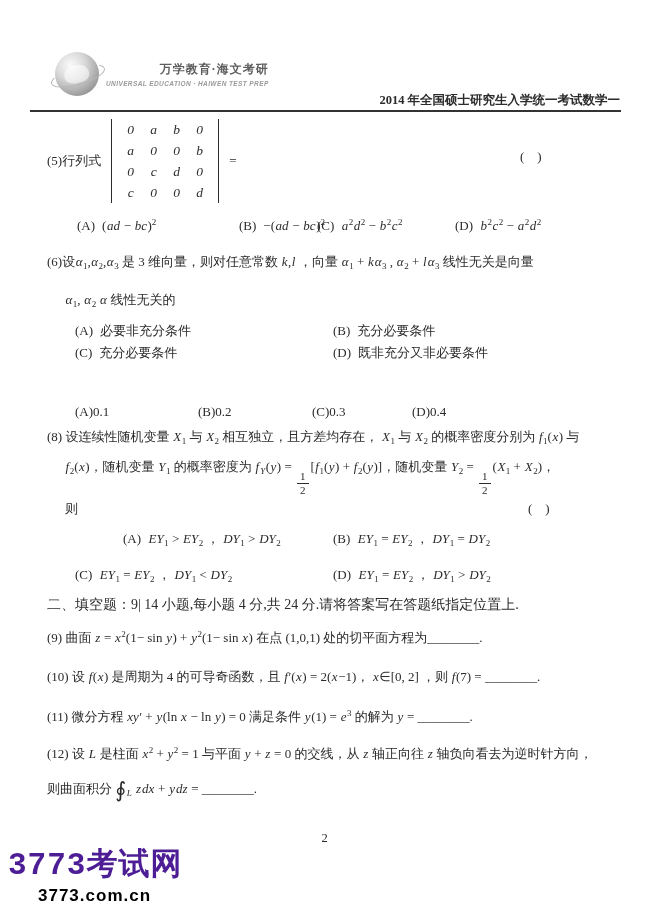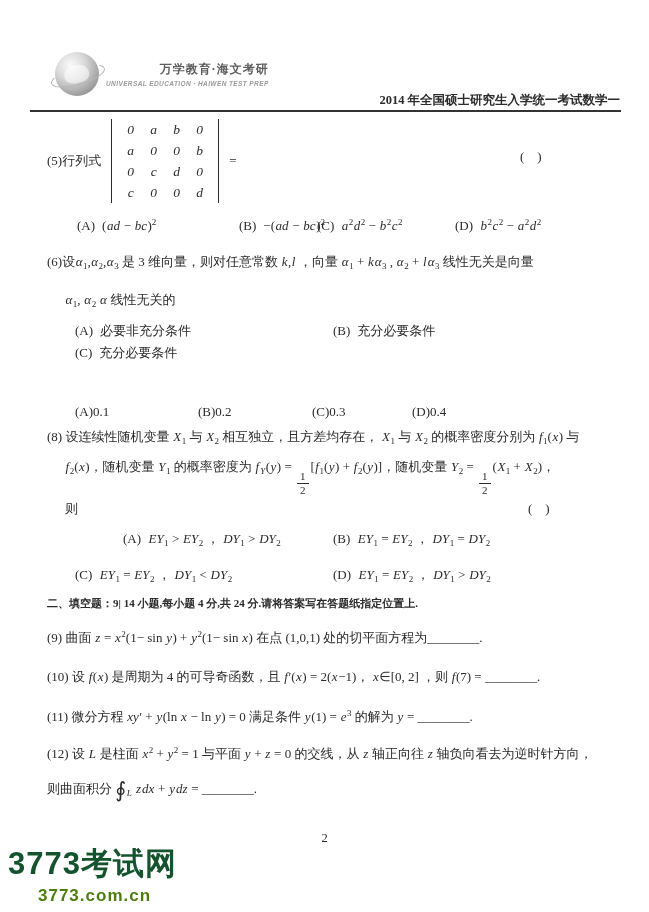--- a/index.html
+++ b/index.html
@@ -38,29 +38,29 @@
   .q5row { display:flex; align-items:center; gap:10px; height:86px; }
   .det { display:grid; grid-template-columns:repeat(4,23px); grid-auto-rows:21px;
     border-left:1.5px solid #2b2b2b; border-right:1.5px solid #2b2b2b; padding:0 7px; }
   .det .c { text-align:center; font-style:italic; font-size:13.5px; line-height:21px;
     font-family:"Liberation Serif",serif; }
 
   
   .opt .k { margin-right:7px; }
   .opt.tight .k { margin-right:0; }
 
-  .heading { font-weight:bold; font-size:11px; }
+  .heading { font-weight:normal; font-size:14px; }
 
   
   .page-num { position:absolute; left:0; right:0; top:831px; text-align:center; font-size:12.5px; }
   .wm { position:absolute; left:8px; top:843px; }
-  .wm-title { font-family:Liberation Sans, sans-serif; font-weight:bold; font-size:31px;
-    color:#14532d; letter-spacing:1px; }
+  .wm-title { font-family:Liberation Mono, monospace; font-weight:bold; font-size:31px;
+    color:#4c1d95; letter-spacing:1px; }
   .wm-url { font-family:"Liberation Sans",sans-serif; font-weight:bold; font-size:17px;
-    color:#4d7c0f; margin-left:30px; letter-spacing:1px; margin-top:1px; }
+    color:#000000; margin-left:30px; letter-spacing:1px; margin-top:1px; }
 </style>
 </head>
 <body>
 
 <div class="page">
 
   <div class="logo">
     <span class="globe"></span>
     <span class="brand">
       <span class="brand-cn">万学教育·海文考研</span>
@@ -97,20 +97,21 @@
   <span class="abs opt" style="left:77px; top:218px;"><span class="k">(A)</span><span>(<i class="m">ad</i> − <i class="m">bc</i>)<sup>2</sup></span></span>
   <span class="abs opt" style="left:195px; top:218px;margin-left:44px;"><span class="k">(B)</span><span>−(<i class="m">ad</i> − <i class="m">bc</i>)<sup>2</sup></span></span>
   <span class="abs opt" style="left:317px; top:218px;"><span class="k">(C)</span><span><i class="m">a</i><sup>2</sup><i class="m">d</i><sup>2</sup> − <i class="m">b</i><sup>2</sup><i class="m">c</i><sup>2</sup></span></span>
   <span class="abs opt" style="left:455px; top:218px;"><span class="k">(D)</span><span><i class="m">b</i><sup>2</sup><i class="m">c</i><sup>2</sup> − <i class="m">a</i><sup>2</sup><i class="m">d</i><sup>2</sup></span></span>
 
   <div class="abs" style="left:47px; top:253px;">(6)设<i class="m">α</i><sub>1</sub>,<i class="m">α</i><sub>2</sub>,<i class="m">α</i><sub>3</sub> 是 3 维向量，则对任意常数 <i class="m">k</i>,<i class="m">l</i> ，向量 <i class="m">α</i><sub>1</sub> + <i class="m">k</i><i class="m">α</i><sub>3</sub> , <i class="m">α</i><sub>2</sub> + <i class="m">l</i><i class="m">α</i><sub>3</sub> 线性无关是向量</div>
   <div class="abs" style="left:65px; top:291px;"><i class="m">α</i><sub>1</sub>, <i class="m">α</i><sub>2</sub> <i class="m">α</i> 线性无关的</div>
   <span class="abs opt" style="left:75px; top:322px;"><span class="k">(A)</span><span>必要非充分条件</span></span>
   <span class="abs opt" style="left:333px; top:322px;"><span class="k">(B)</span><span>充分必要条件</span></span>
   <span class="abs opt" style="left:75px; top:344px;"><span class="k">(C)</span><span>充分必要条件</span></span>
+  <span class="abs opt" style="left:333px; top:344px;"><span class="k">(D)</span><span>既非充分又非必要条件</span></span>
 
   <span class="abs opt tight" style="left:75px; top:404px;"><span class="k">(A)</span><span>0.1</span></span>
   <span class="abs opt tight" style="left:198px; top:404px;"><span class="k">(B)</span><span>0.2</span></span>
   <span class="abs opt tight" style="left:312px; top:404px;"><span class="k">(C)</span><span>0.3</span></span>
   <span class="abs opt tight" style="left:412px; top:404px;"><span class="k">(D)</span><span>0.4</span></span>
 
   <div class="abs" style="left:47px; top:428px;">(8) 设连续性随机变量 <i class="m">X</i><sub>1</sub> 与 <i class="m">X</i><sub>2</sub> 相互独立，且方差均存在， <i class="m">X</i><sub>1</sub> 与 <i class="m">X</i><sub>2</sub> 的概率密度分别为 <i class="m">f</i><sub>1</sub>(<i class="m">x</i>) 与</div>
   <div class="abs" style="left:65px; top:458px;"><i class="m">f</i><sub>2</sub>(<i class="m">x</i>)，随机变量 <i class="m">Y</i><sub>1</sub> 的概率密度为 <i class="m">f</i><sub><i class="m">Y</i></sub>(<i class="m">y</i>) = <span class="frac">
         <span class="fn">1</span>
         <span class="fd">2</span>

